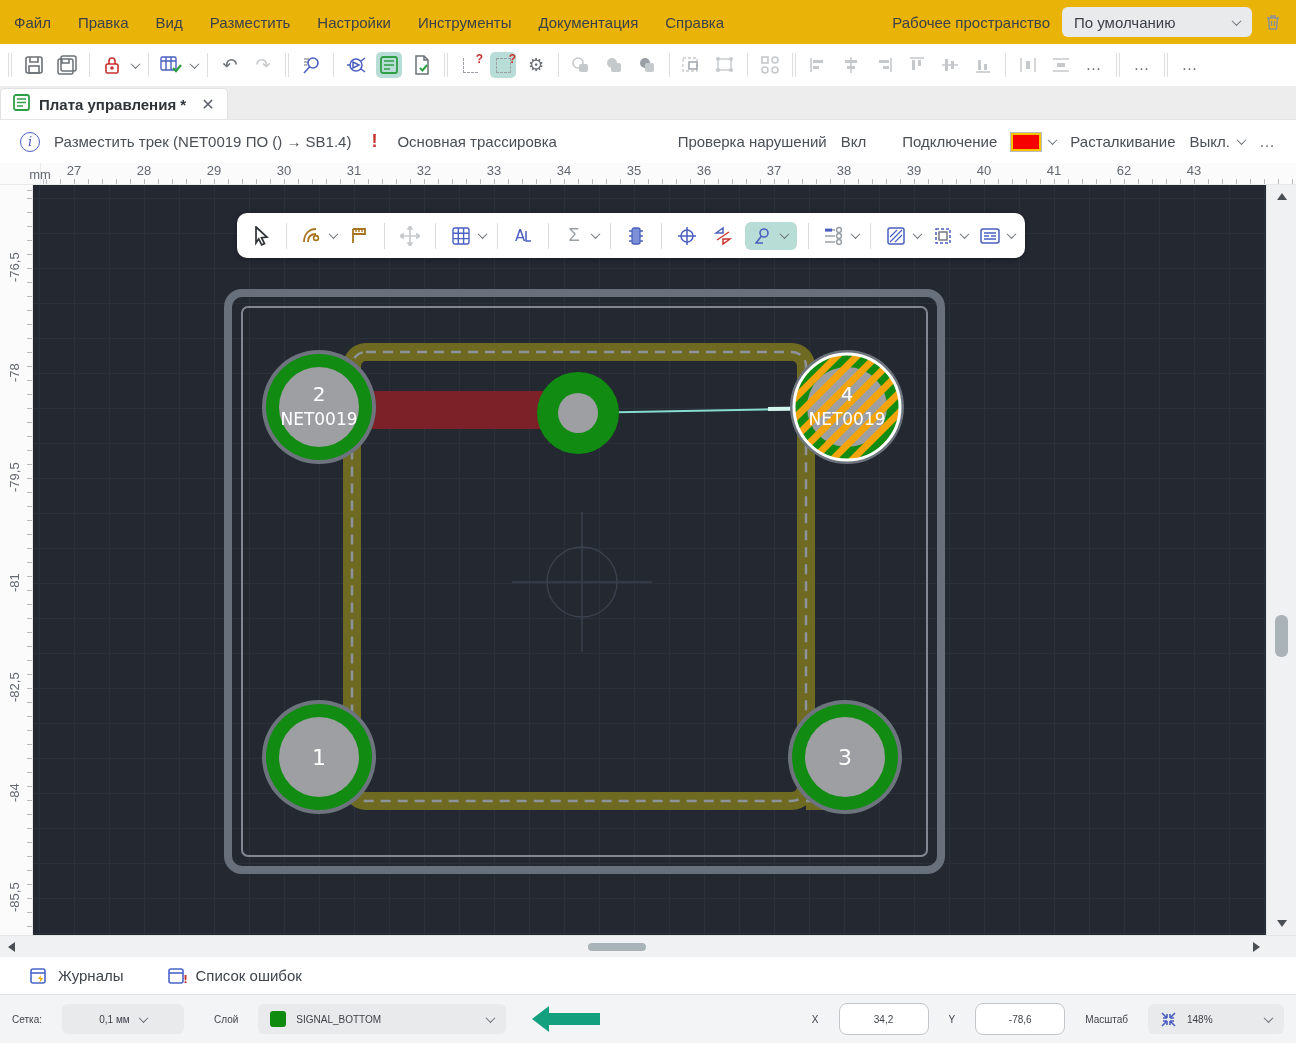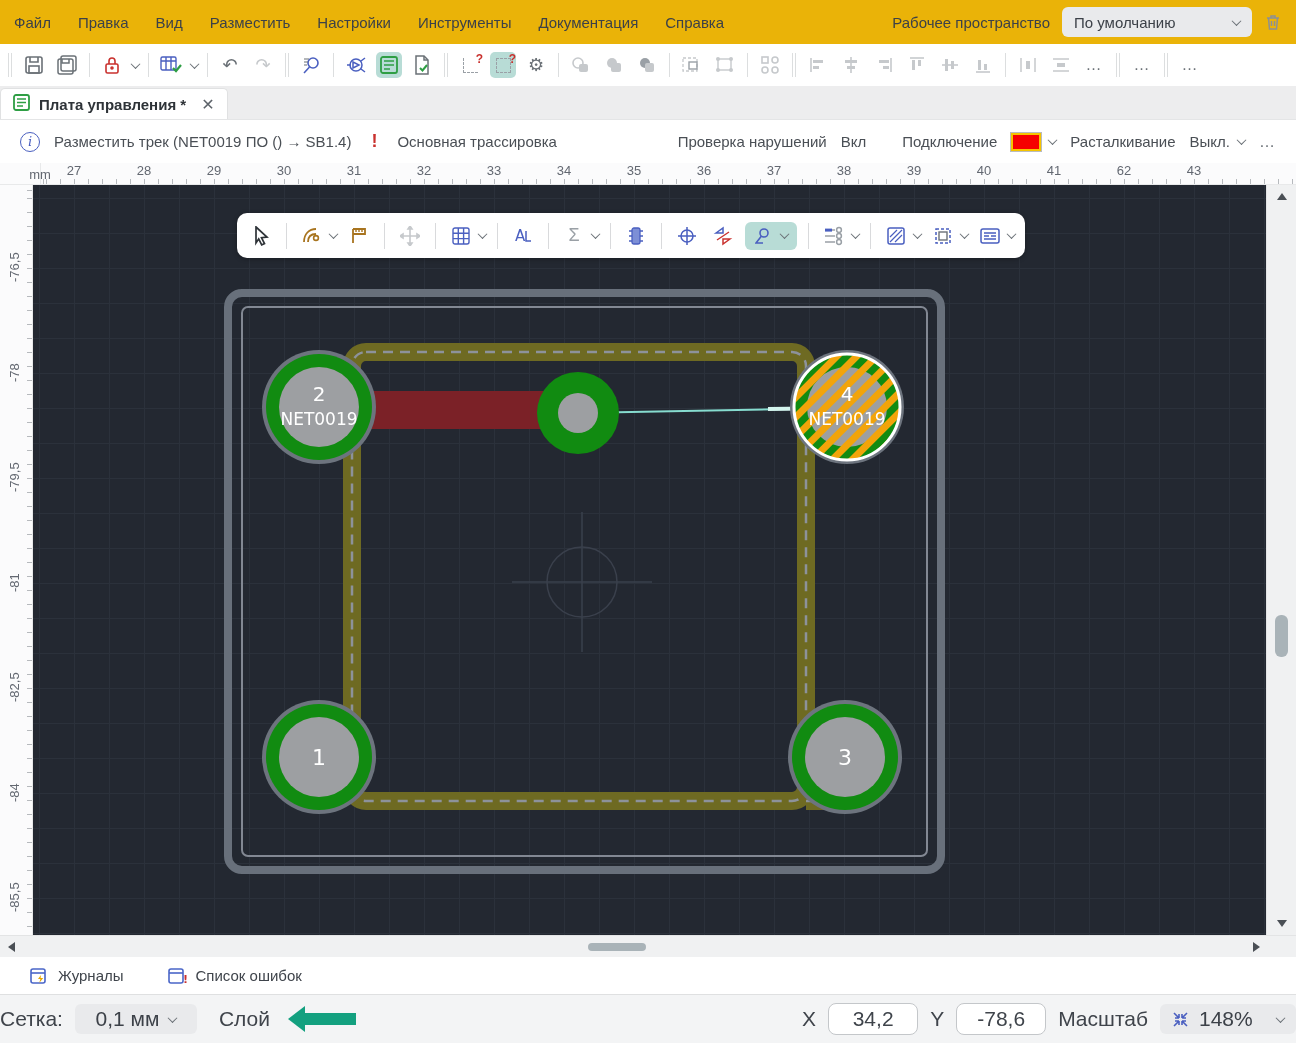--- a/index.html
+++ b/index.html
@@ -110,21 +110,21 @@
   .tri.down { left:10px; bottom:8px; border-left:5px solid transparent; border-right:5px solid transparent; border-top:7px solid #4a4f55; }
 
   
   .panellinks { height:38px; background:#fff; border-bottom:1px solid #dfe0e1;
                 display:flex; align-items:center; gap:44px; padding:0 30px;
                 font-size:15px; color:#3f444b; }
   .plink { display:flex; align-items:center; gap:9px; cursor:pointer; }
 
   
   .statusbar { height:48px; background:#f3f4f5; display:flex; align-items:center;
-               padding:0 0; font-size:21px; color:#3f444b; gap:12px; }
+               padding:0 12px; font-size:10px; color:#3f444b; gap:20px; }
   .input { background:#fff; border:1.5px solid #c4c7ca; border-radius:8px; width:90px;
            height:32px; display:flex; align-items:center; justify-content:center; color:#3f444b; }
   .green-sq { width:16px; height:16px; background:#0f8b12; border-radius:3px; }
   .annot-arrow { width:72px; height:26px; position:relative; margin-left:6px; }
   .annot-arrow .shaft { position:absolute; left:16px; top:7px; width:52px; height:12px; background:#13a07f; }
   .annot-arrow .head { position:absolute; left:0; top:0; width:0; height:0;
         border-top:13px solid transparent; border-bottom:13px solid transparent;
         border-right:17px solid #13a07f; }
   .grid-pill { width:122px; justify-content:center; }
   .layer-pill { width:248px; }
@@ -666,20 +666,25 @@
     </span>
   </div>
 
   <div class="statusbar">
     <span>Сетка:</span>
     <div class="pill grid-pill">
       <span>0,1 мм</span>
       <span class="chev"></span>
     </div>
     <span style="margin-left:10px">Слой</span>
+    <div class="pill layer-pill">
+      <span class="green-sq"></span>
+      <span>SIGNAL_BOTTOM</span>
+      <span class="chev"></span>
+    </div>
     <div class="annot-arrow">
       <span class="shaft"></span>
         <span class="head"></span>
     </div>
     <span class="spacer"></span>
     <span>X</span>
     <div class="input">34,2</div>
     <span>Y</span>
     <div class="input">-78,6</div>
     <span>Масштаб</span>

